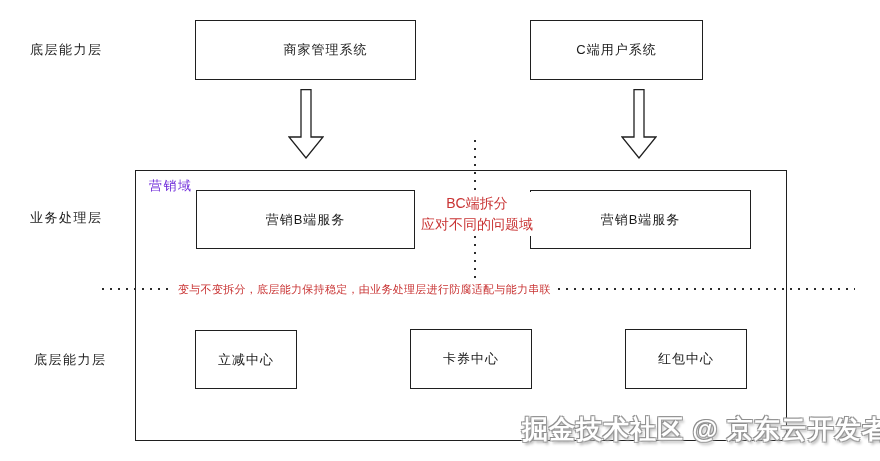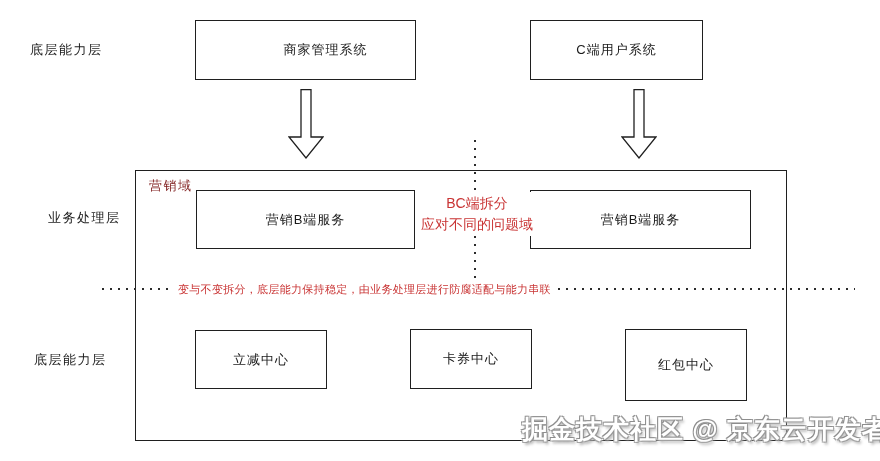--- a/index.html
+++ b/index.html
@@ -13,21 +13,21 @@
   .box {
     position:absolute; border:1px solid #1f1f1f; background:#ffffff;
     display:flex; align-items:center; justify-content:center;
     font-size:13px; color:#1a1a1a; letter-spacing:1px; white-space:nowrap;
   }
   .domain-container {
     position:absolute; left:135px; top:170px; width:652px; height:271px;
     border:1px solid #1f1f1f; background:transparent;
   }
   .domain-label {
-    position:absolute; left:149px; top:177px; font-size:13px; color:#7f1d1d; letter-spacing:1.5px;
+    position:absolute; left:149px; top:177px; font-size:13px; color:#6d28d9; letter-spacing:1.5px;
   }
   .arrow-svg { position:absolute; width:36px; height:70px; }
   .vdots {
     position:absolute; left:474px; top:140px; width:2px; height:146px;
     background-image:repeating-linear-gradient(to bottom,#2b2b2b 0 2px,transparent 2px 8px);
   }
   .hdots {
     position:absolute; left:102px; top:288px; width:753px; height:2px;
     background-image:repeating-linear-gradient(to right,#2b2b2b 0 2px,transparent 2px 8px);
   }
@@ -47,42 +47,42 @@
     text-shadow:-1px -1px 0 #8d8d8d, 1px -1px 0 #9a9a9a, -1px 1px 0 #a5a5a5,
                  1px 1px 0 #9a9a9a, 2px 3px 3px #b5b5b5;
   }
 </style>
 </head>
 <body>
 
 <div class="stage">
 
   <div class="layer-label" style="left:30px; top:41px;">底层能力层</div>
-  <div class="layer-label" style="left:48px; top:209px;">业务处理层</div>
+  <div class="layer-label" style="left:30px; top:209px;">业务处理层</div>
   <div class="layer-label" style="left:34px; top:351px;">底层能力层</div>
 
   <div class="box" style="left:195px; top:20px; width:221px; height:60px;padding-left:40px;">商家管理系统</div>
   <div class="box" style="left:530px; top:20px; width:173px; height:60px;">C端用户系统</div>
 
   <svg class="arrow-svg" style="left:288px; top:89px;" viewBox="0 0 36 70">
     <polygon points="13,0.7 23,0.7 23,48 35,48 18,69 1,48 13,48" fill="#ffffff" stroke="#1f1f1f" stroke-width="1.3"></polygon>
   </svg>
   <svg class="arrow-svg" style="left:621px; top:89px;" viewBox="0 0 36 70">
     <polygon points="13,0.7 23,0.7 23,48 35,48 18,69 1,48 13,48" fill="#ffffff" stroke="#1f1f1f" stroke-width="1.3"></polygon>
   </svg>
 
   <div class="domain-container"></div>
   <div class="domain-label">营销域</div>
 
   <div class="box" style="left:196px; top:190px; width:219px; height:59px;">营销B端服务</div>
   <div class="box" style="left:530px; top:190px; width:221px; height:59px;">营销B端服务</div>
 
-  <div class="box" style="left:195px; top:330px; width:132px; height:59px;">立减中心</div>
+  <div class="box" style="left:195px; top:330px; width:102px; height:59px;">立减中心</div>
   <div class="box" style="left:410px; top:329px; width:122px; height:60px;">卡券中心</div>
-  <div class="box" style="left:625px; top:329px; width:122px; height:72px;">红包中心</div>
+  <div class="box" style="left:625px; top:329px; width:122px; height:60px;">红包中心</div>
 
   <div class="vdots"></div>
   <div class="hdots"></div>
 
   <div class="red-note bc-note">
     <span style="display:block;">BC端拆分</span>
     <span style="display:block;">应对不同的问题域</span>
   </div>
   <div class="red-note stability-note">变与不变拆分，底层能力保持稳定，由业务处理层进行防腐适配与能力串联</div>
 

